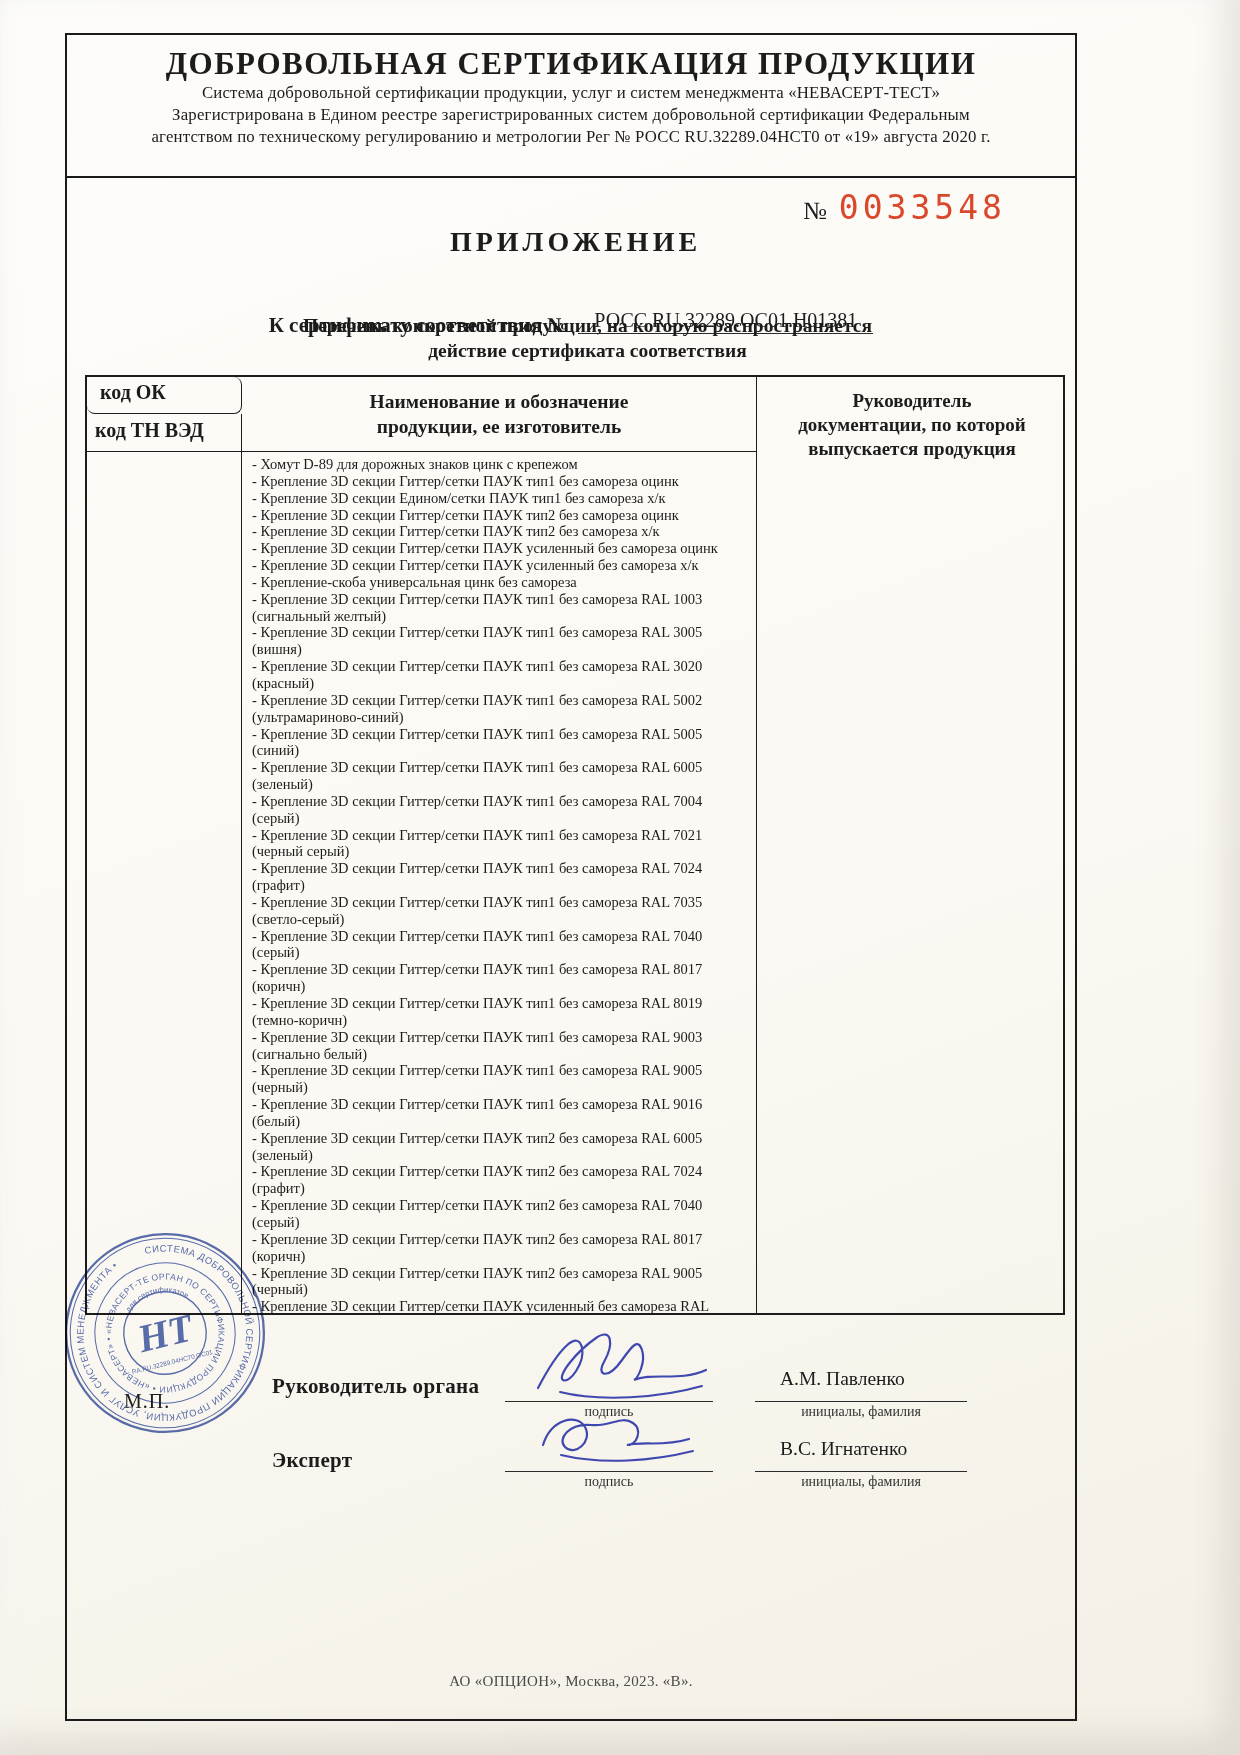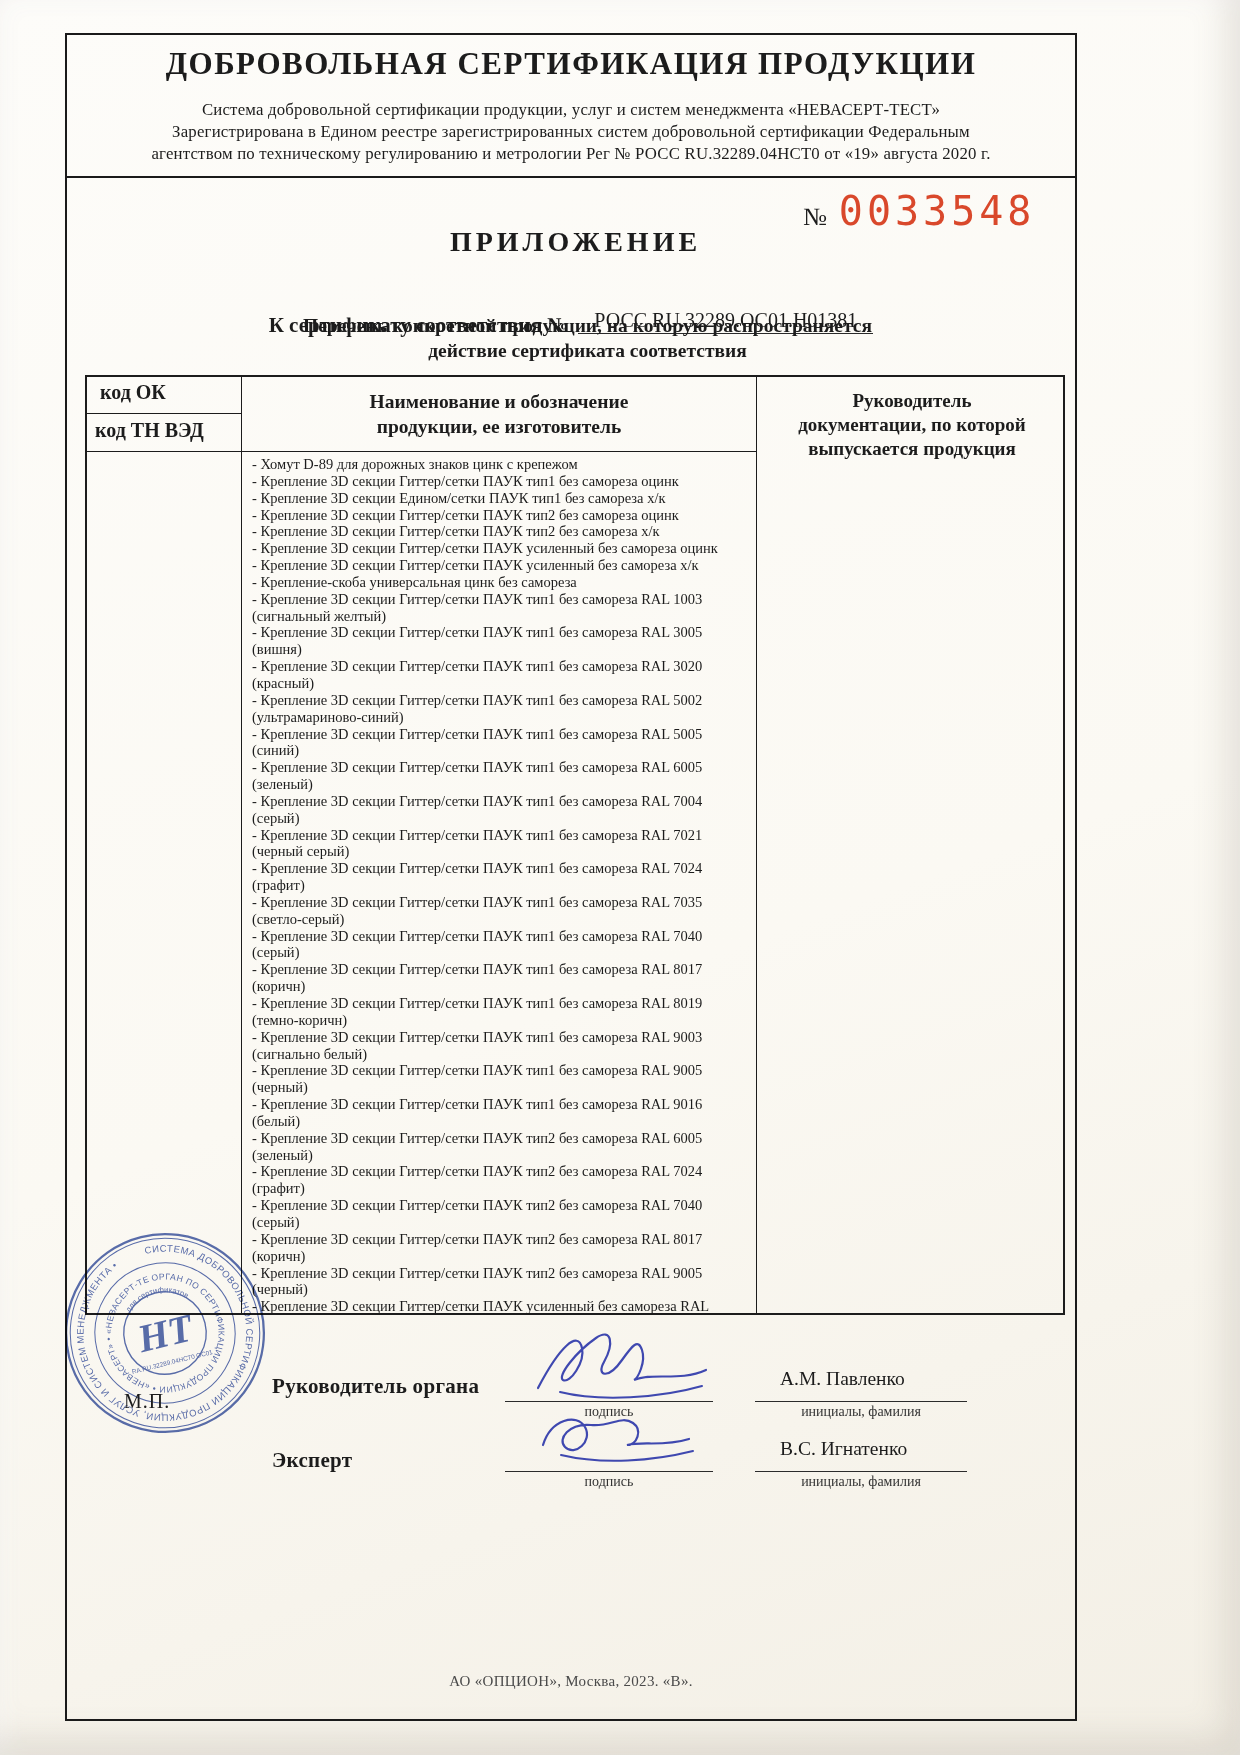--- a/index.html
+++ b/index.html
@@ -5,37 +5,37 @@
   * { margin:0; padding:0; box-sizing:border-box; }
   html,body { background:#e8e6e0; }
   body { font-family:"Liberation Serif","DejaVu Serif",serif; color:#1c1c1c; }
   .page {
     position:relative; width:1240px; height:1755px; margin:0 auto; overflow:hidden;
     background:linear-gradient(160deg,#fdfcf9 0%,#fbf9f3 55%,#f3efe5 100%);
     box-shadow: inset -14px -16px 34px rgba(110,100,85,0.16), inset 6px 6px 22px rgba(255,255,255,0.55);
   }
   .border-box { position:absolute; left:65px; top:33px; width:1012px; height:1688px; border:2.4px solid #1a1a1a; }
   .doc-header { position:absolute; left:65px; top:33px; width:1012px; height:145px; border-bottom:2.2px solid #1a1a1a; text-align:center; padding-top:13px; }
-  .doc-title { font-size:31px; font-weight:bold; letter-spacing:1.5px; margin-bottom:17px; }
+  .doc-title { font-size:31px; font-weight:bold; letter-spacing:1.5px; margin-bottom:0; }
   .doc-subline { font-size:16.8px; line-height:22px; letter-spacing:0.2px; }
   .doc-number { position:absolute; left:803px; top:188px; display:flex; align-items:baseline; gap:12px; }
   .num-prefix { font-size:25px; }
-  .num-value { font-family:"DejaVu Sans Mono",monospace; font-size:40px; letter-spacing:4px; color:var(--number-red,#d9482b); }
+  .num-value { font-family:"DejaVu Sans Mono",monospace; font-size:33px; letter-spacing:4px; color:var(--number-red,#d9482b); }
   .appendix-title { position:absolute; left:65px; top:226px; width:1012px; text-align:center; font-size:28px; font-weight:bold; letter-spacing:4px;padding-left:9px; }
   .cert-ref { position:absolute; left:65px; top:281px; width:1012px; text-align:center;margin-top:32px; }
   .cert-label { font-size:21px; font-weight:bold; }
   .cert-value { display:inline-block; font-size:20px; border-bottom:1.6px solid #2a2a2a; padding:0 16px 1px; position:relative; top:-5px; margin-left:6px; }
   .subtitle { position:absolute; left:65px; top:313px; width:1012px; text-align:center; font-size:19.5px; font-weight:bold; line-height:25px;padding-left:33px; }
   .table {
     position:absolute; left:85px; top:375px; width:980px; height:940px;
     display:grid; grid-template-columns:155px 515px 310px; grid-template-rows:37px 38px 1fr;
     border:2.2px solid #1c1c1c;
   }
   .cell { position:relative; }
-  .c1h1 { grid-column:1; grid-row:1; border-right:1.8px solid #1c1c1c; border-bottom:1.8px solid #1c1c1c; font-weight:bold; font-size:20px; padding:4px 0 0 13px; }
+  .c1h1 { grid-column:1; grid-row:1; border-right:1.8px solid #1c1c1c; border-bottom:1.8px solid #1c1c1c; font-weight:bold; font-size:20px; padding:4px 0 0 13px;border-radius:8px; }
   .c1h2 { grid-column:1; grid-row:2; border-right:1.8px solid #1c1c1c; border-bottom:1.8px solid #1c1c1c; font-weight:bold; font-size:20px; padding:5px 0 0 8px; }
   .c2h { grid-column:2; grid-row:1/3; border-right:1.8px solid #1c1c1c; border-bottom:1.8px solid #1c1c1c; font-weight:bold; font-size:19.5px; display:flex; align-items:center; justify-content:center; text-align:center; line-height:25px; }
   .c3h { grid-column:3; grid-row:1/3; font-weight:bold; font-size:19px; text-align:center; padding-top:12px; line-height:24px; overflow:visible; z-index:2; }
   .c1b { grid-column:1; grid-row:3; border-right:1.8px solid #1c1c1c; }
   .c2b { grid-column:2; grid-row:3; border-right:1.8px solid #1c1c1c; padding:4px 4px 0 10px; overflow:hidden; }
   .c3b { grid-column:3; grid-row:3; }
   .pre { white-space:pre-line; }
   .product-line { white-space:pre; font-size:14.5px; line-height:16.84px; }
   .mp-label { position:absolute; left:124px; top:1390px; font-size:20px; letter-spacing:1px; }
   .sig-role { position:absolute; font-size:21px; font-weight:bold; letter-spacing:0.3px; }

